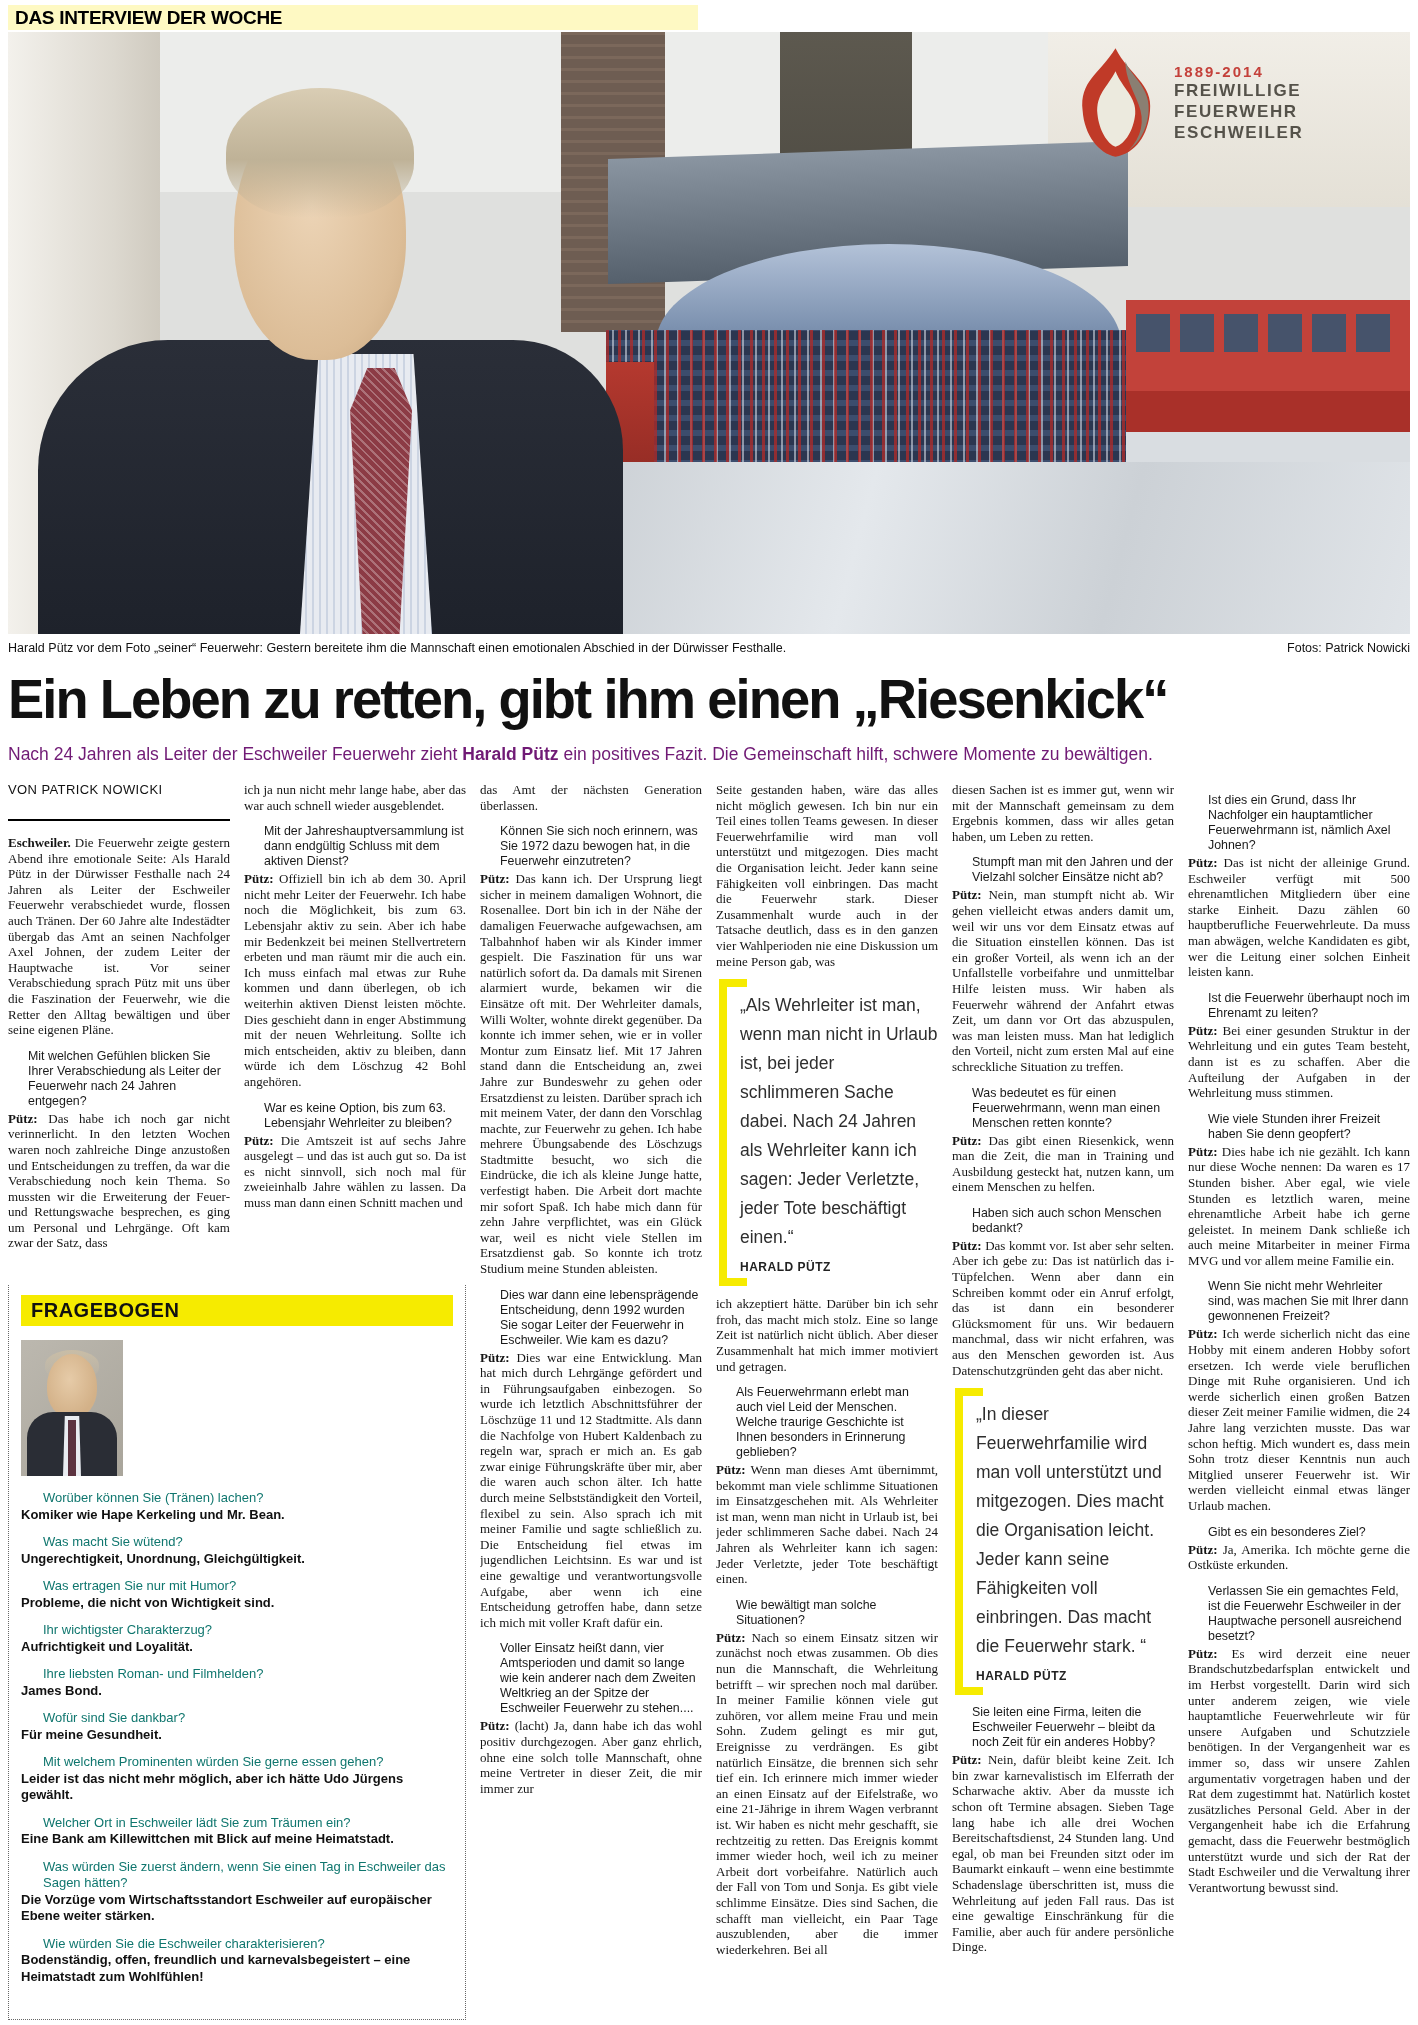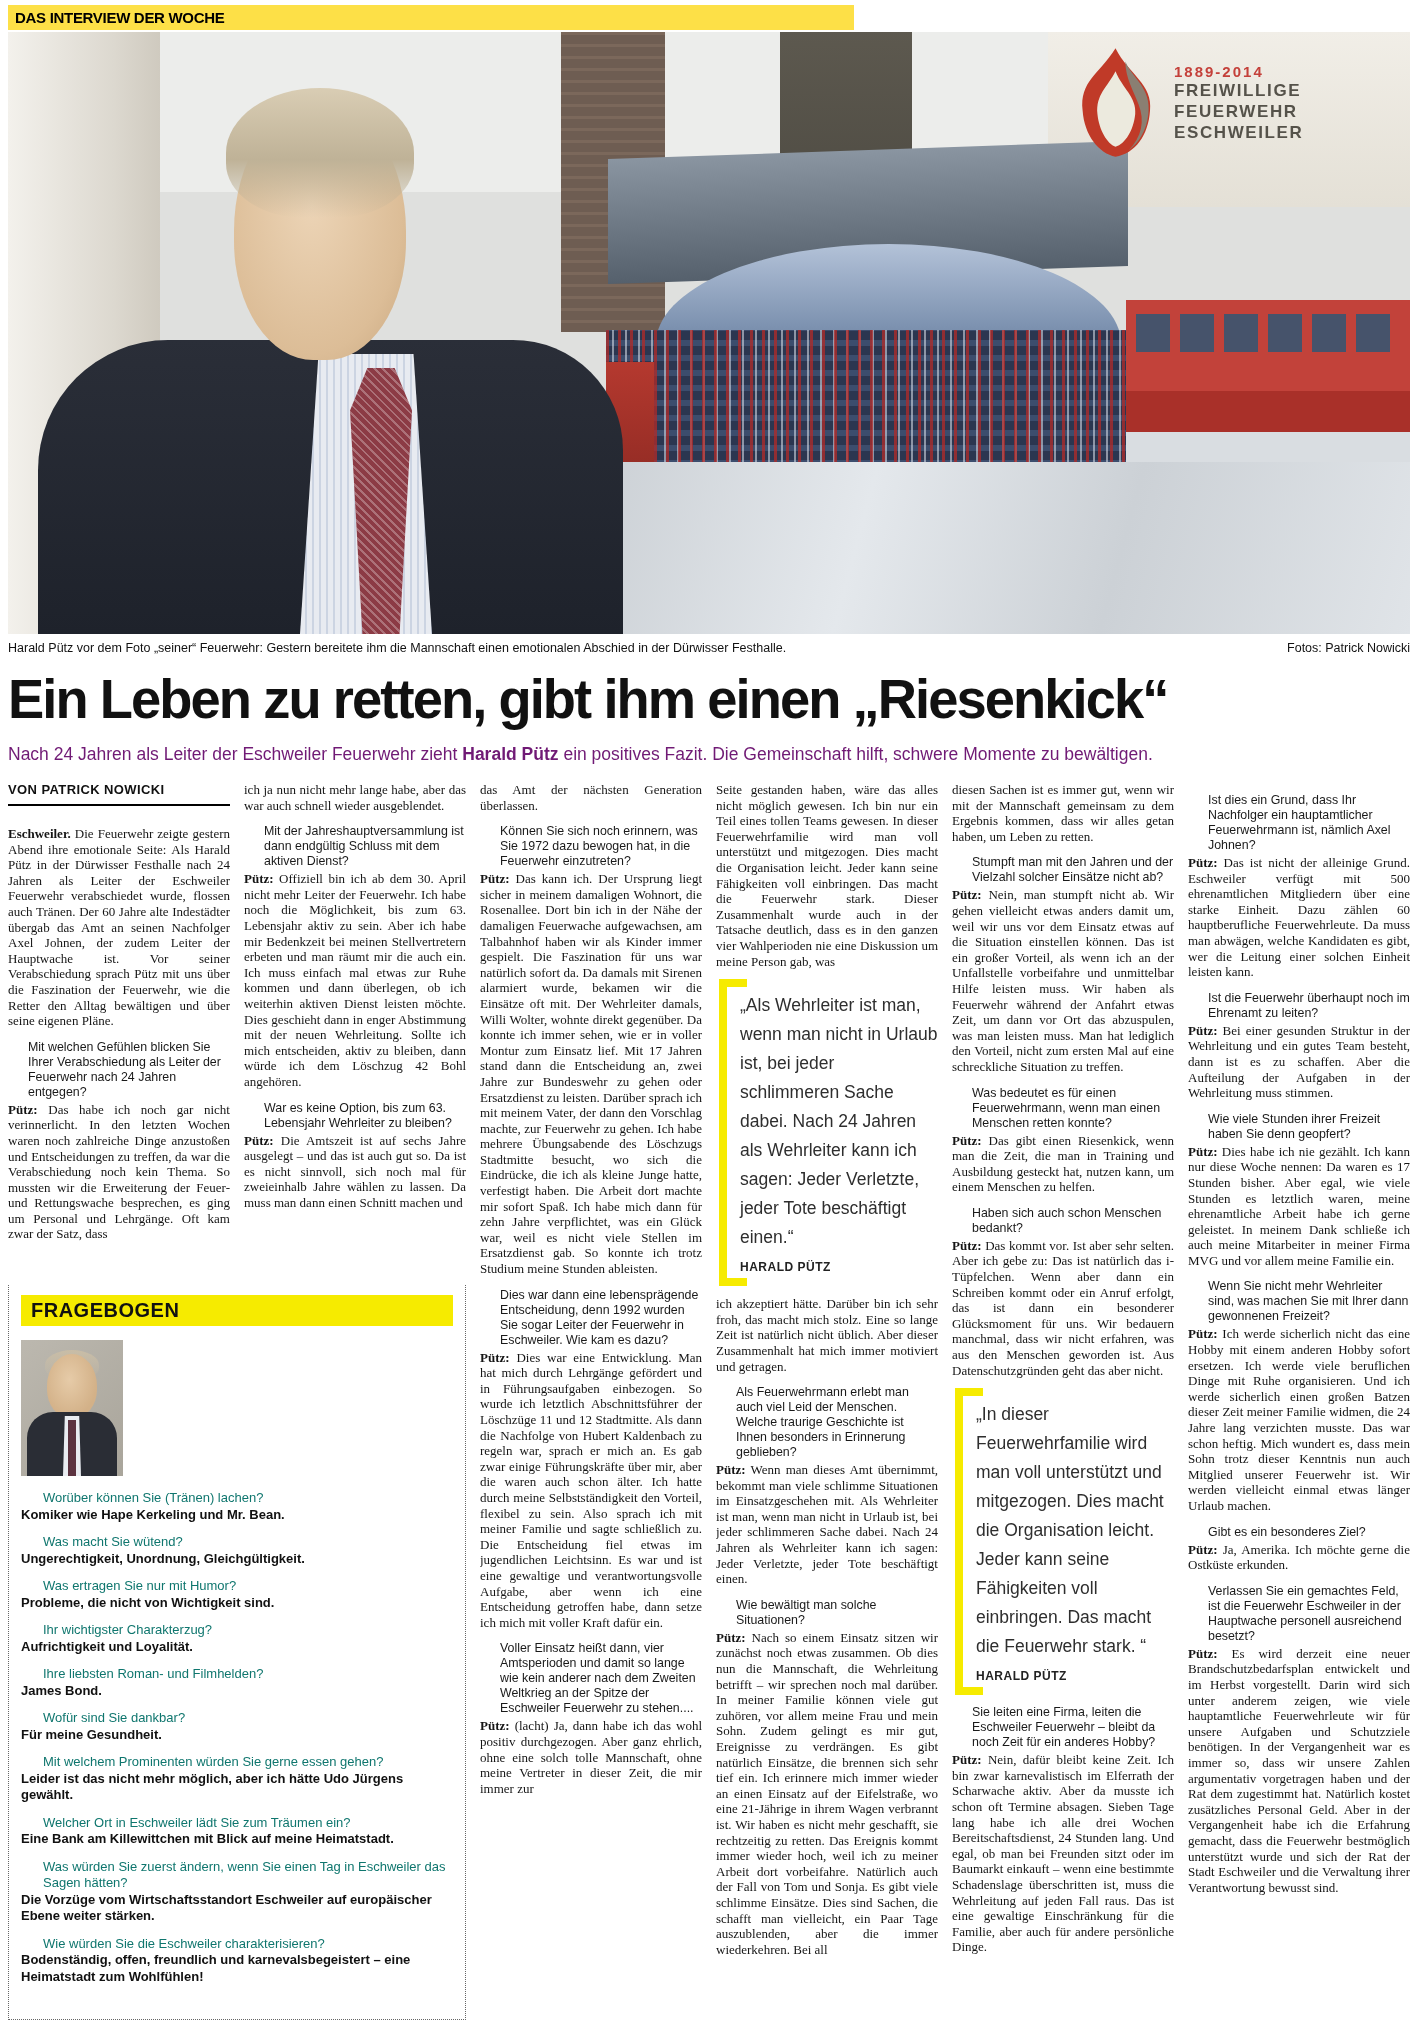--- a/index.html
+++ b/index.html
@@ -1,21 +1,21 @@
 <!DOCTYPE html>
 <html lang="de"><head>
 <meta charset="utf-8">
 <style>
   html,body{margin:0;padding:0;background:#fff;}
   body{width:1418px;height:2025px;position:relative;font-family:"Liberation Sans",sans-serif;color:#111;overflow:hidden;}
   .abs{position:absolute;}
 
   
-  .kicker{left:8px;top:5px;width:846px;height:25px;background:#fde047;
-          font-weight:bold;font-size:15px;line-height:25px;padding-left:7px;
+  .kicker{left:8px;top:5px;width:690px;height:25px;background:#fef9c3;
+          font-weight:bold;font-size:19px;line-height:25px;padding-left:7px;
           letter-spacing:-0.3px;color:#000;box-sizing:border-box;}
 
   
   .photo{left:8px;top:32px;width:1402px;height:602px;background:#dfe0de;overflow:hidden;}
   .wall-left{left:0;top:0;width:152px;height:602px;background:linear-gradient(90deg,#f3f1ec,#dcd8cf 70%,#cfcabf);}
   .sky{left:152px;top:0;width:900px;height:160px;background:#ecedeb;}
   .facade-white{left:1040px;top:0;width:362px;height:175px;background:linear-gradient(180deg,#f1eee7,#e4e0d6);}
   .tower-brick{left:553px;top:0;width:104px;height:300px;
      background:repeating-linear-gradient(0deg,#6e5d52 0 9px,#7b685b 9px 12px);}
   .tower-dark{left:772px;top:0;width:132px;height:190px;background:linear-gradient(180deg,#5d594f,#4d4a42);}
@@ -64,22 +64,22 @@
   .headline{left:8px;top:660px;width:1402px;font-weight:bold;font-size:56px;line-height:78px;
             letter-spacing:-2px;white-space:nowrap;}
   .headline span{display:inline-block;transform:scaleX(.97);transform-origin:left;}
   .subhead{left:8px;top:744px;width:1402px;font-size:17.5px;color:#701a75;}
   .subhead b{font-weight:bold;}
 
   
   .article{left:8px;top:782px;width:1402px;height:1238px;}
   .cols{display:flex;gap:14px;height:1238px;}
   .col{width:222px;flex:0 0 222px;overflow:hidden;}
-  .byline{font-weight:bold;font-size:13px;letter-spacing:.4px;border-bottom:2px solid #000;
-          padding-bottom:7px;margin-bottom:20px;}
+  .byline{font-weight:normal;font-size:13px;letter-spacing:.4px;border-bottom:2px solid #000;
+          padding-bottom:22px;margin-bottom:14px;}
   .col p{margin:0 0 0 0;}
   .col p.lead,.col p.a,.col p.p{font-family:"Liberation Serif",serif;font-size:13px;line-height:15.6px;
         text-align:justify;color:#151515;}
   .col p.lead b,.col p.a b{font-family:"Liberation Serif",serif;}
   .col p.q{font-family:Liberation Sans, sans-serif;font-size:12.4px;line-height:15px;
         padding-left:20px;margin-top:11px;margin-bottom:2px;color:#1a1a1a;}
   .col p.p{margin-top:0;}
   .col p.a{margin-bottom:0;}
 
   .pullquote{position:relative;border-left:8px solid #f6eb00;padding:6px 0 6px 13px;margin:16px 0 16px 3px;}

